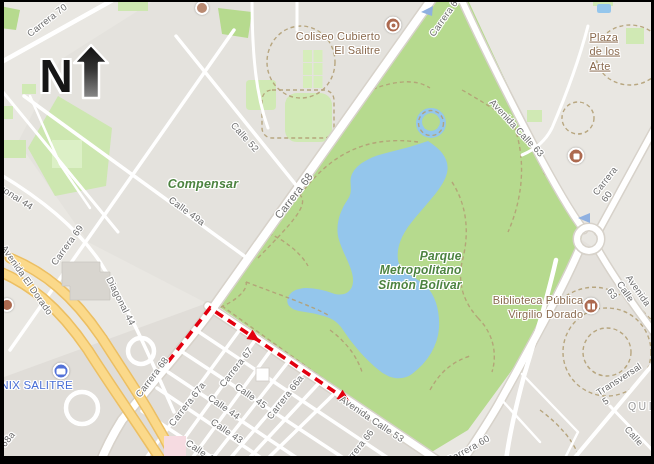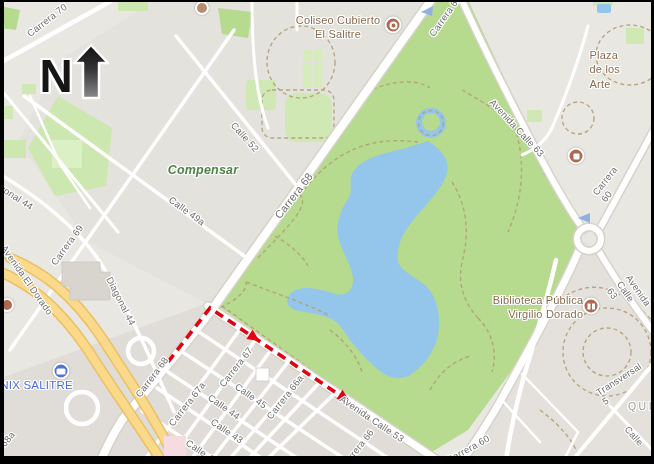--- a/index.html
+++ b/index.html
@@ -6,21 +6,21 @@
   #stage{position:relative;width:654px;height:464px;overflow:hidden;background:#e9e7e2;
          font-family:"Liberation Sans",sans-serif;}
   svg.mapsvg{position:absolute;left:0;top:0;}
   #labels{position:absolute;left:0;top:0;width:100%;height:100%;}
   .maplabel{position:absolute;font:9.5px/1.2 "Liberation Sans",sans-serif;color:#6e6e6e;
     white-space:pre-line;transform:translate(-50%,-50%) rotate(var(--rot,0deg));
     letter-spacing:.2px;pointer-events:none;
     text-shadow:1px 0 0 #fff,-1px 0 0 #fff,0 1px 0 #fff,0 -1px 0 #fff,
                 1px 1px 0 #fff,-1px -1px 0 #fff,1px -1px 0 #fff,-1px 1px 0 #fff;}
   .maplabel.lg{font-size:11px;}
-  .maplabel.park{color:#4c8340;font-style:italic;font-weight:700;font-size:12px;text-align:right;}
+  .maplabel.park{color:#4c8340;font-style:italic;font-weight:700;font-size:12px;text-align:right;margin-top:14px;}
   .maplabel.park.lg{font-size:12.5px;}
   .maplabel.poi{color:#8b6b4f;font-size:11px;line-height:1.3;}
   .maplabel.alignr{text-align:right;}
   .maplabel.district{color:#9a9a9a;font-size:10.5px;letter-spacing:2.5px;text-align:center;line-height:1.55;}
   .maplabel.biz{color:#4a6fd6;font-size:11.5px;}
   .north-n{position:absolute;left:56px;top:76px;transform:translate(-50%,-50%);
     font:800 46px/1 "Liberation Sans",sans-serif;color:#161616;
     text-shadow:2px 0 0 #fff,-2px 0 0 #fff,0 2px 0 #fff,0 -2px 0 #fff,
                 2px 2px 0 #fff,-2px -2px 0 #fff,2px -2px 0 #fff,-2px 2px 0 #fff;}
   .north-arrow{position:absolute;left:72px;top:42px;}
@@ -191,33 +191,36 @@
       <polyline fill="none" stroke-linecap="butt" points="168,362 210,308 338,394" stroke="#e3000f" stroke-dasharray="9 6" stroke-width="3.6"></polyline>
       <g id="route-arrows">
           <polygon points="-3,-5.5 9,0 -3,5.5" transform="translate(252,336) rotate(34)" fill="#e3000f"></polygon>
           <polygon points="-3,-5.5 9,0 -3,5.5" transform="translate(342,396) rotate(34)" fill="#e3000f"></polygon>
         </g>
     </g>
   </svg>
 
   <div id="labels">
       <div class="maplabel road" style="left: 47px; top: 20px; --rot: -38deg;">Carrera 70</div>
-      <div class="maplabel poi alignr lg" style="left: 338px; top: 27px; text-align: center; --rot: 0deg;">Coliseo Cubierto
+      <div class="maplabel poi alignr lg" style="left: 338px; top: 43px; --rot: 0deg;">Coliseo Cubierto
 El Salitre</div>
       <div class="maplabel road" style="left: 445px; top: 16px; --rot: -55deg;">Carrera 68</div>
-      <div class="maplabel poi lg" style="left: 611px; top: 69px; --rot: 0deg;">Plaza de los Arte</div>
+      <div class="maplabel poi lg" style="left: 611px; top: 51px; text-decoration: underline; --rot: 0deg;">Plaza de los Arte</div>
       <div class="maplabel road" style="left: 517px; top: 128px; --rot: 47deg;">Avenida Calle 63</div>
       <div class="maplabel road" style="left: 245px; top: 137px; --rot: 48deg;">Calle 52</div>
       <div class="maplabel park lg" style="left: 203px; top: 170px; --rot: 0deg;">Compensar</div>
       <div class="maplabel road" style="left: 187px; top: 211px; --rot: 36deg;">Calle 49a</div>
       <div class="maplabel road" style="left: 10px; top: 193px; --rot: 33deg;">Diagonal 44</div>
       <div class="maplabel road" style="left: 67px; top: 245px; --rot: -54deg;">Carrera 69</div>
       <div class="maplabel road" style="left: 27px; top: 280px; --rot: 55deg;">Avenida El Dorado</div>
       <div class="maplabel road" style="left: 121px; top: 301px; --rot: 63deg;">Diagonal 44</div>
       <div class="maplabel road lg" style="left: 294px; top: 196px; --rot: -52deg;">Carrera 68</div>
+      <div class="maplabel park" style="left: 420px; top: 257px; --rot: 0deg;">Parque
+Metropolitano
+Simón Bolívar</div>
       <div class="maplabel road" style="left: 629px; top: 297px; --rot: 55deg;">Avenida Calle 63</div>
       <div class="maplabel road" style="left: 612px; top: 181px; --rot: -52deg;">Carrera 60</div>
       <div class="maplabel poi alignr lg" style="left: 538px; top: 307px; --rot: 0deg;">Biblioteca Pública
 Virgilio Dorado</div>
       <div class="maplabel road" style="left: 622px; top: 384px; --rot: -33deg;">Transversal 5</div>
       <div class="maplabel district" style="left: 646px; top: 406px; --rot: 0deg;">QUIR</div>
       <div class="maplabel road" style="left: 372px; top: 419px; --rot: 34deg;">Avenida Calle 53</div>
       <div class="maplabel road" style="left: 468px; top: 449px; --rot: -29deg;">Carrera 60</div>
       <div class="maplabel road" style="left: 634px; top: 436px; --rot: 48deg;">Calle</div>
       <div class="maplabel road" style="left: 152px; top: 377px; --rot: -53deg;">Carrera 68</div>

